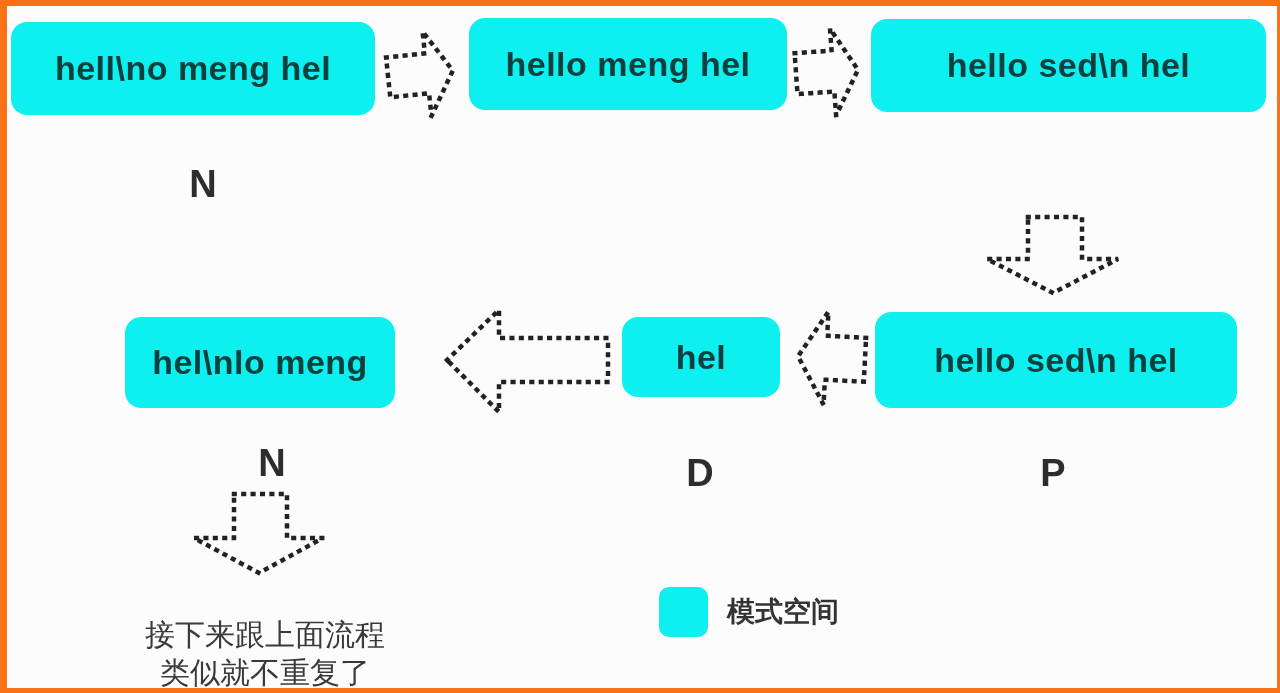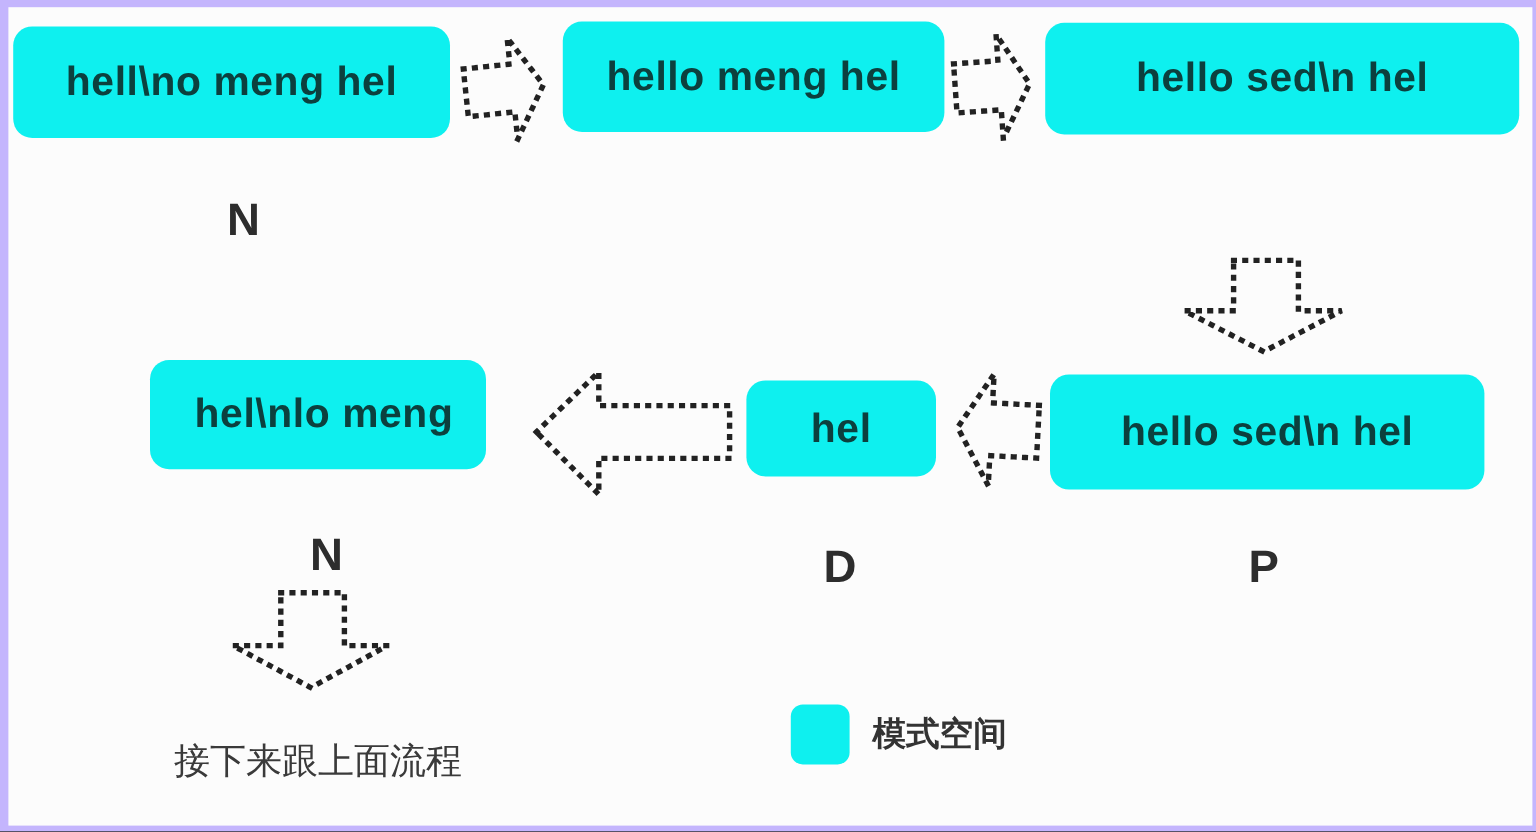--- a/index.html
+++ b/index.html
@@ -5,21 +5,21 @@
   html, body {
     margin: 0;
     padding: 0;
     background: #000;
     font-family: "Liberation Sans", "DejaVu Sans", sans-serif;
   }
   .stage {
     position: relative;
     width: 1280px;
     height: 693px;
-    background: #c4b5fd;
+    background: #f97316;
     overflow: hidden;
   }
   .canvas {
     position: absolute;
     left: 7px;
     top: 6px;
     width: 1270px;
     height: 682px;
     background: #fcfcfc;
   }
@@ -108,21 +108,21 @@
   </div>
 
   <div class="lbl" style="left:153px; top:163px; width:100px; font-size:38px;">N</div>
 
   <div class="arrow" style="left:983px; top:213px; width:139px; height:84px;">
     <svg viewBox="0 0 139 84" preserveAspectRatio="none">
       <polygon points="45,4 99,4 99,46 135,46 70,80 4,46 45,46" fill="none" stroke="#222" stroke-width="4.5" stroke-dasharray="0.6 8.8" stroke-linecap="square"></polygon>
     </svg>
   </div>
 
-  <div class="box" style="left:125px; top:300px; width:270px; height:91px;padding-left:10px;">hel\nlo meng</div>
+  <div class="box" style="left:125px; top:317px; width:270px; height:91px;">hel\nlo meng</div>
   <div class="box" style="left:622px; top:317px; width:158px; height:80px;">hel</div>
   <div class="box" style="left:875px; top:312px; width:362px; height:96px;">hello sed\n hel</div>
 
   <div class="arrow" style="left:443px; top:302px; width:170px; height:120px;">
     <svg viewBox="0 0 170 120" preserveAspectRatio="none">
       <polygon points="4,58 56,8 56,36 165,36 165,80 56,80 56,110" fill="none" stroke="#222" stroke-width="4.5" stroke-dasharray="0.6 8.8" stroke-linecap="square"></polygon>
     </svg>
   </div>
 
   <div class="arrow" style="left:792px; top:302px; width:78px; height:112px; transform:rotate(3deg);">
@@ -136,17 +136,18 @@
   <div class="lbl" style="left:1003px; top:452px; width:100px; font-size:38px;">P</div>
 
   <div class="arrow" style="left:190px; top:490px; width:137px; height:87px;">
     <svg viewBox="0 0 137 87" preserveAspectRatio="none">
       <polygon points="44,4 97,4 97,48 133,48 69,83 4,48 44,48" fill="none" stroke="#222" stroke-width="4.5" stroke-dasharray="0.6 8.8" stroke-linecap="square"></polygon>
     </svg>
   </div>
 
   <div class="footer-note">
     <div>接下来跟上面流程</div>
+    <div>类似就不重复了</div>
   </div>
 
   <div class="legend-swatch"></div>
   <div class="legend-label">模式空间</div>
 </div>
 
 </body></html>

